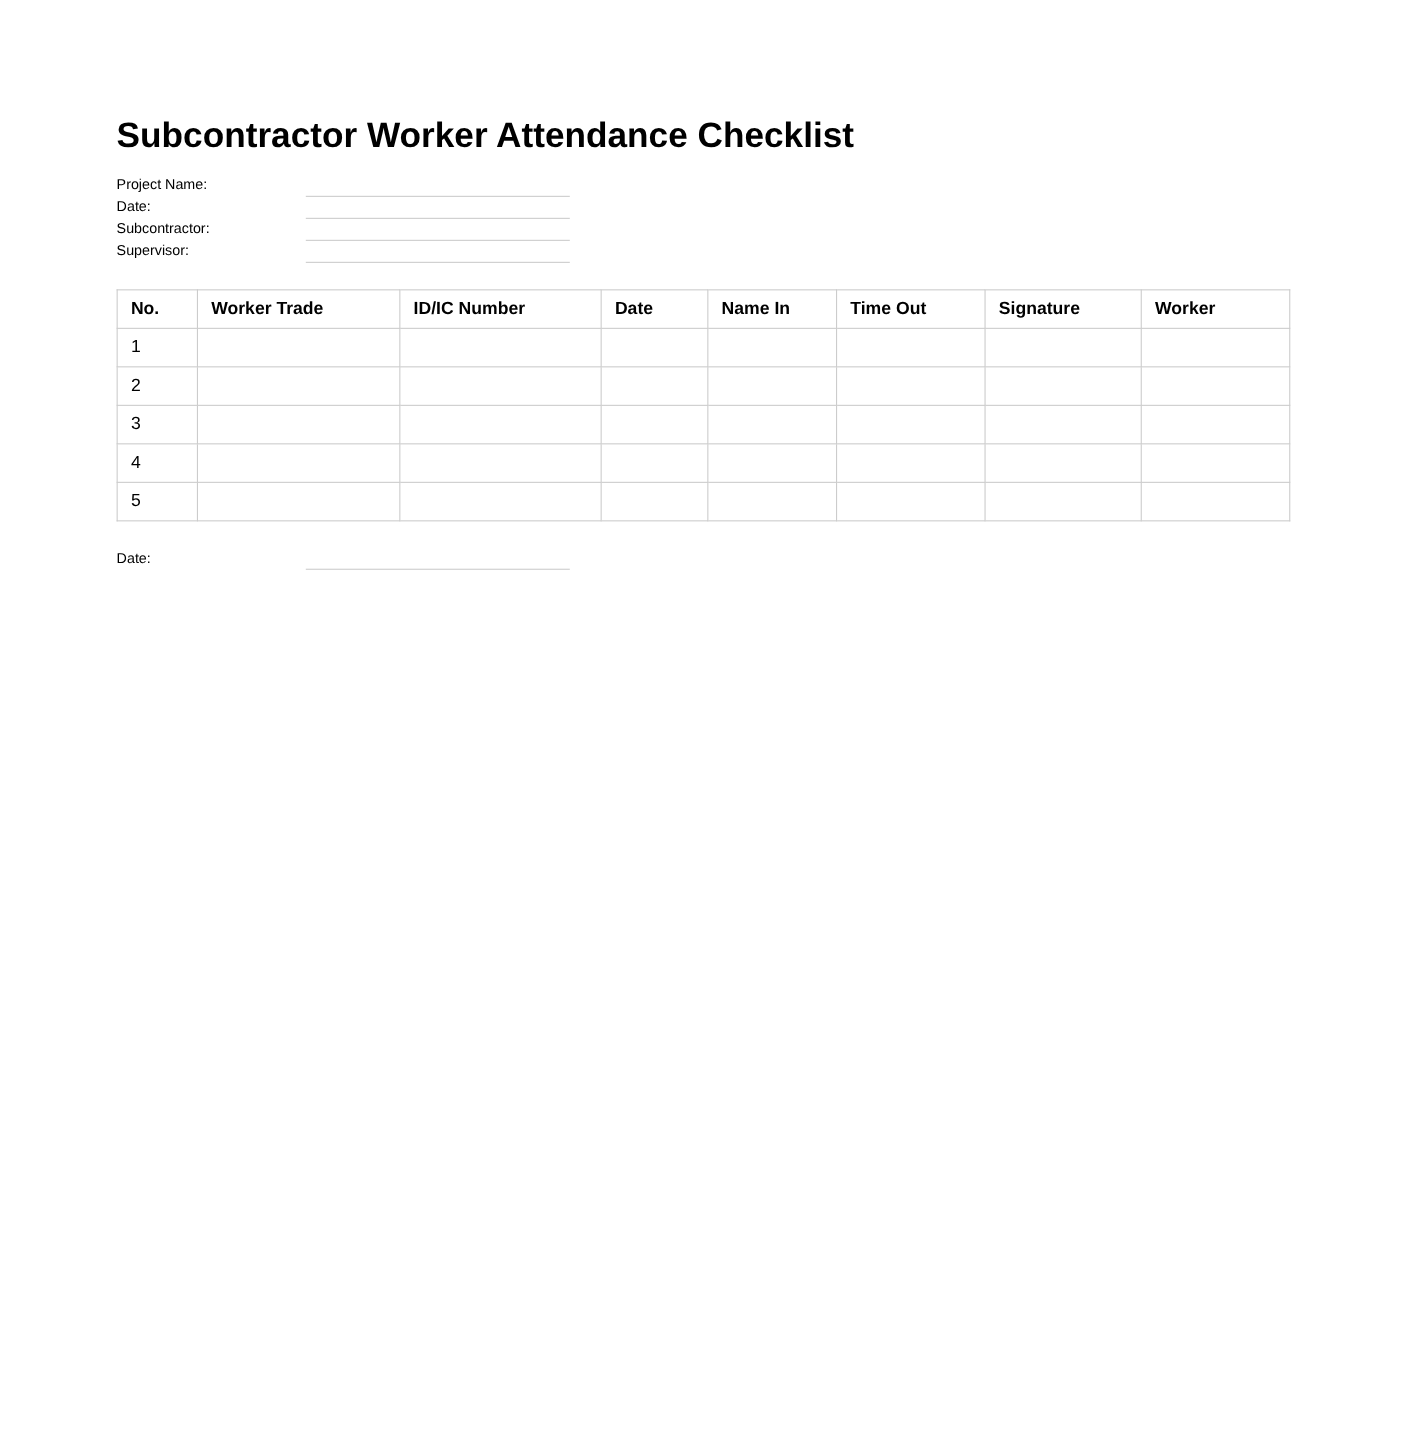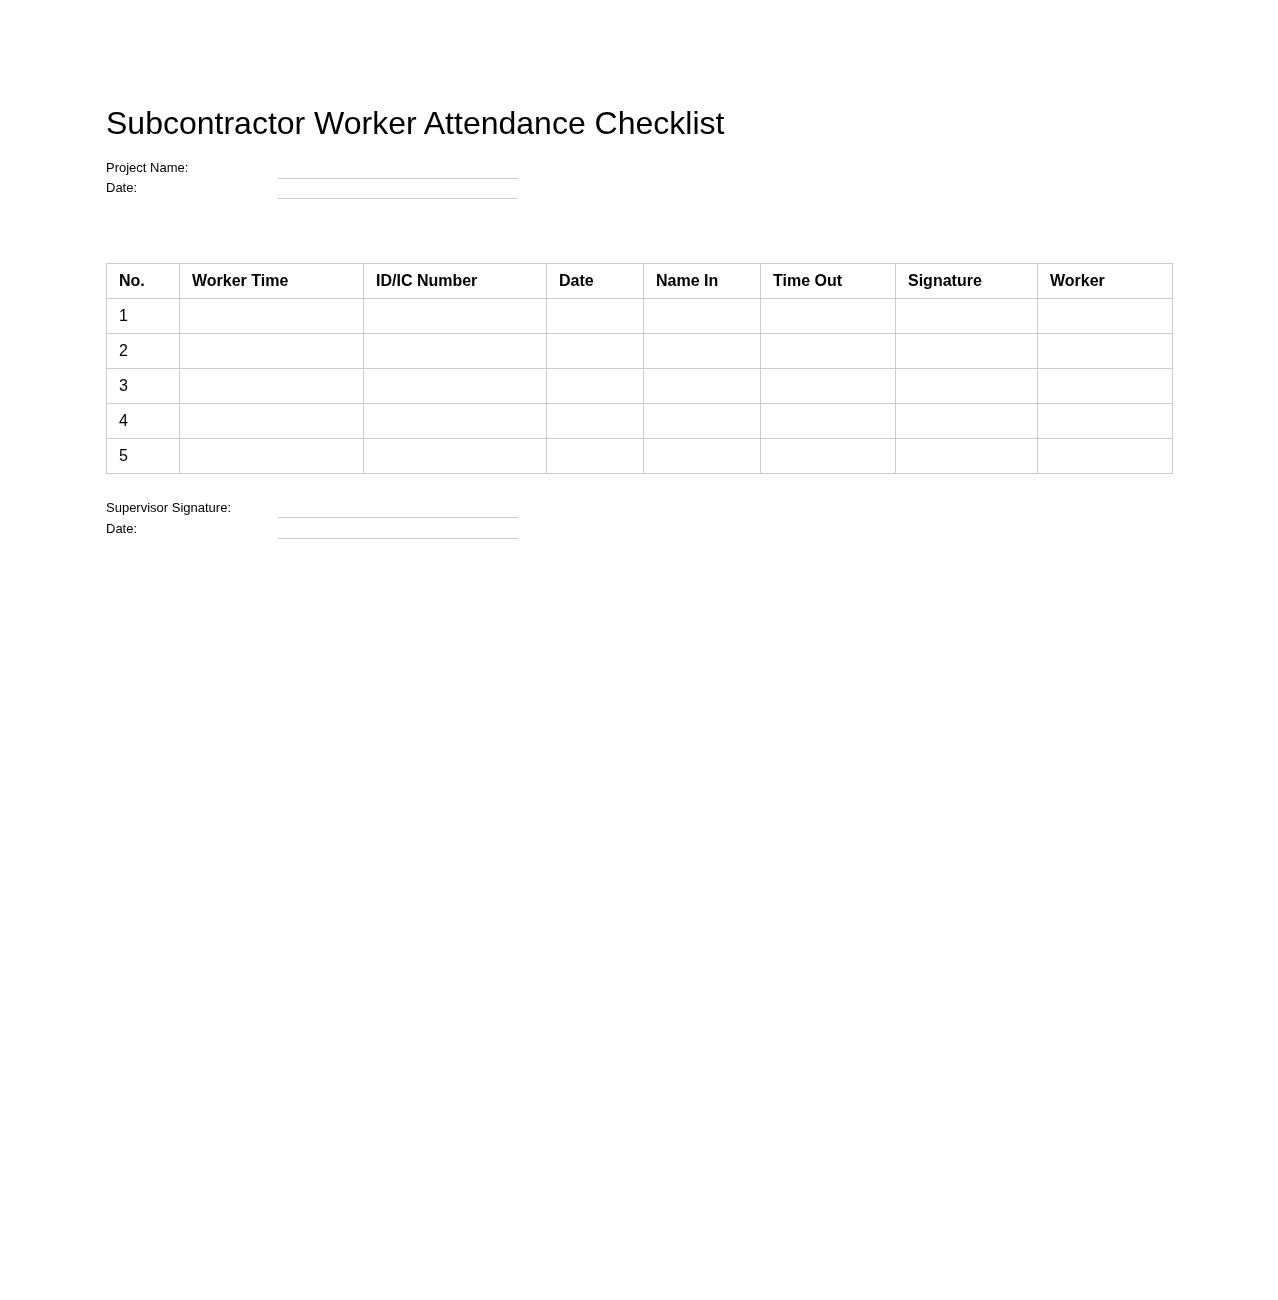--- a/index.html
+++ b/index.html
@@ -3,21 +3,21 @@
   <meta charset="utf-8">
   <style>
     html, body { margin: 0; padding: 0; background: #ffffff; }
     body {
       width: 1278px; height: 1300px; position: relative;
       font-family: "Liberation Sans", sans-serif; color: #000;
     }
     .page { position: absolute; left: 106px; top: 0; width: 1066px; }
     h1 {
       position: absolute; top: 104px; left: 0; margin: 0;
-      font-size: 32px; font-weight: normal; line-height: 38px; white-space: nowrap;
+      font-size: 32px; font-weight: bold; line-height: 38px; white-space: nowrap;
     }
     .info { position: absolute; top: 158px; left: 0; }
     .info-row { position: relative; height: 20px; width: 420px; }
     .info-label { position: absolute; left: 0; top: 0; font-size: 13px; line-height: 20px; white-space: nowrap; }
     .info-line { position: absolute; left: 172px; top: 20px; width: 240px; border-bottom: 1px solid #cccccc; height: 0; }
     table {
       position: absolute; top: 263px; left: 0; width: 1066px;
       border-collapse: collapse; table-layout: fixed;
     }
     th, td { border: 1px solid #cccccc; height: 34px; padding: 0 12px; font-size: 16px; text-align: left; }
@@ -35,37 +35,45 @@
 
   <div class="info">
     <div class="info-row">
       <span class="info-label">Project Name:</span>
       <span class="info-line"></span>
     </div>
     <div class="info-row">
       <span class="info-label">Date:</span>
       <span class="info-line"></span>
     </div>
+    <div class="info-row">
+      <span class="info-label">Subcontractor:</span>
+      <span class="info-line"></span>
+    </div>
+    <div class="info-row">
+      <span class="info-label">Supervisor:</span>
+      <span class="info-line"></span>
+    </div>
   </div>
 
   <table>
     <colgroup>
       <col style="width:73px">
         <col style="width:184px">
         <col style="width:183px">
         <col style="width:97px">
       <col style="width:117px">
         <col style="width:135px">
         <col style="width:142px">
         <col style="width:135px">
     </colgroup>
     <thead>
       <tr>
         <th>No.</th>
-        <th>Worker Time</th>
+        <th>Worker Trade</th>
         <th>ID/IC Number</th>
         <th>Date</th>
         <th>Name In</th>
         <th>Time Out</th>
         <th>Signature</th>
         <th>Worker</th>
       </tr>
     </thead>
     <tbody>
       <tr>
@@ -116,21 +124,17 @@
         <td></td>
         <td></td>
         <td></td>
         <td></td>
       </tr>
     </tbody>
   </table>
 
   <div class="footer">
     <div class="info-row">
-      <span class="info-label">Supervisor Signature:</span>
-      <span class="info-line"></span>
-    </div>
-    <div class="info-row">
       <span class="info-label">Date:</span>
       <span class="info-line"></span>
     </div>
   </div>
 </div>
 
 </body></html>

